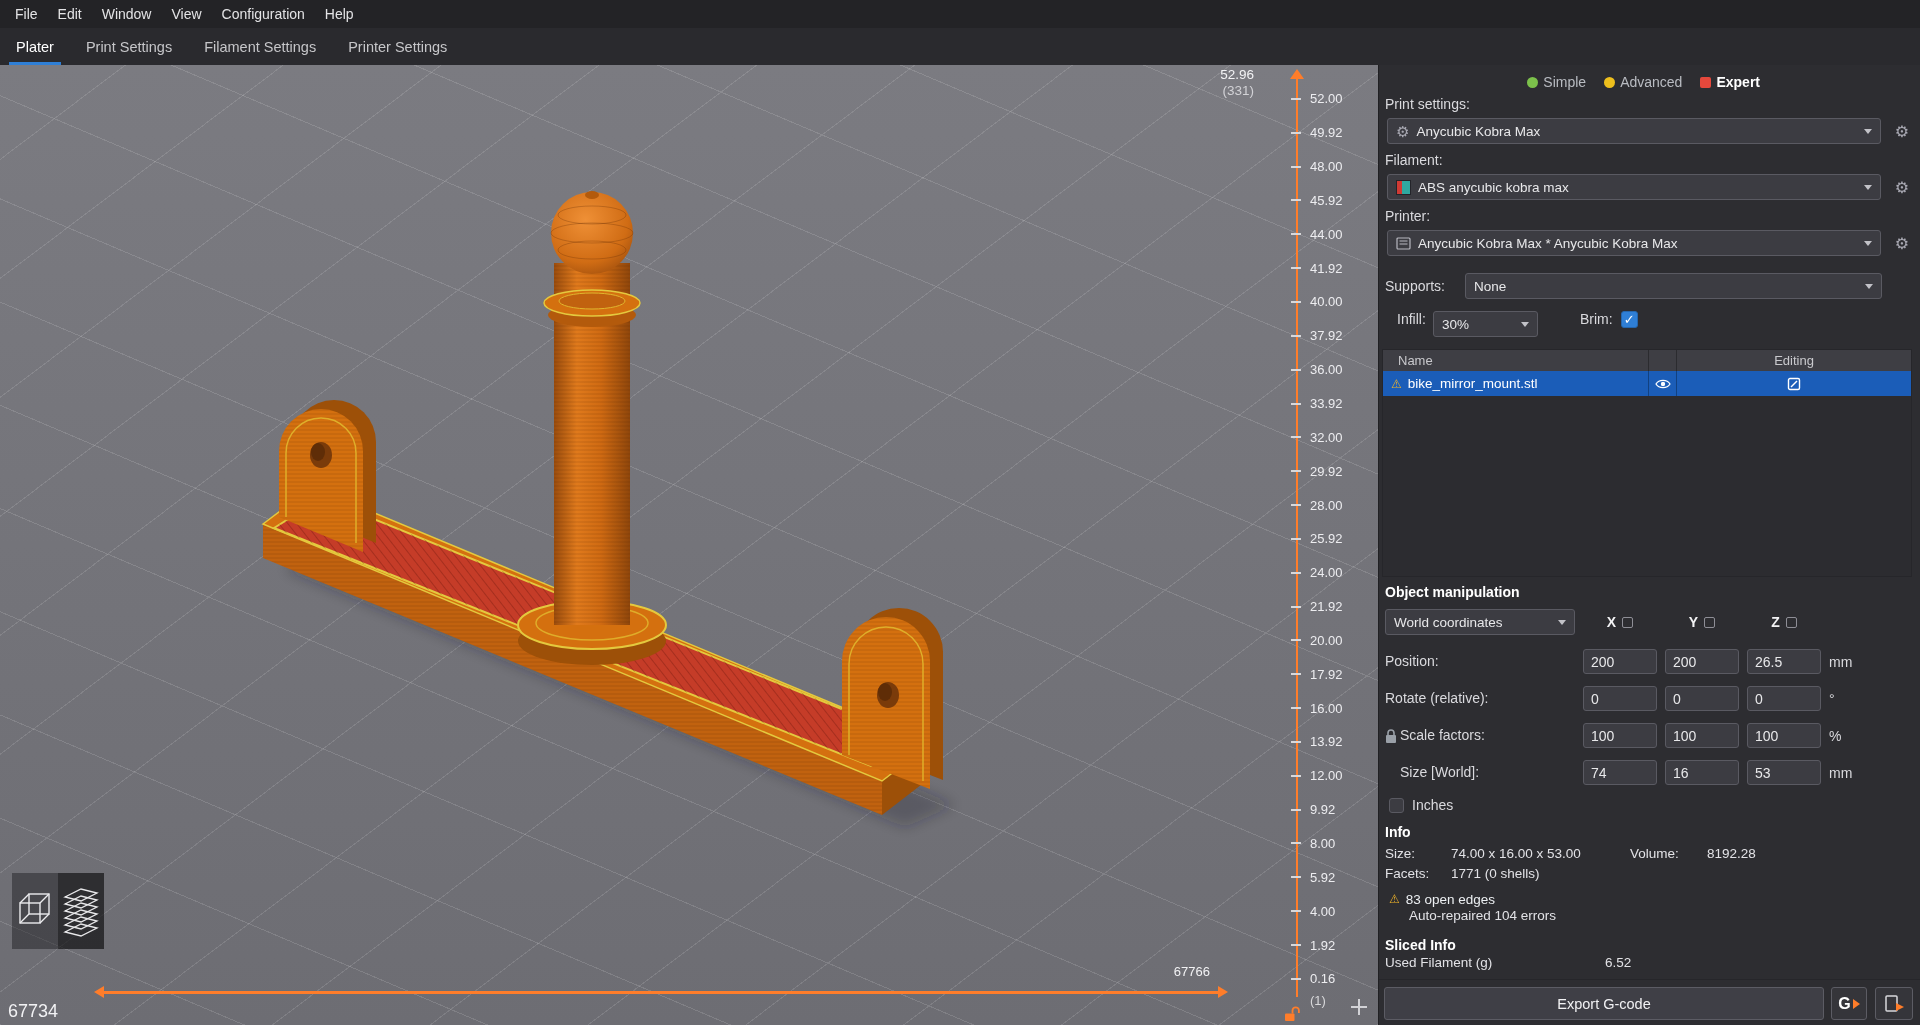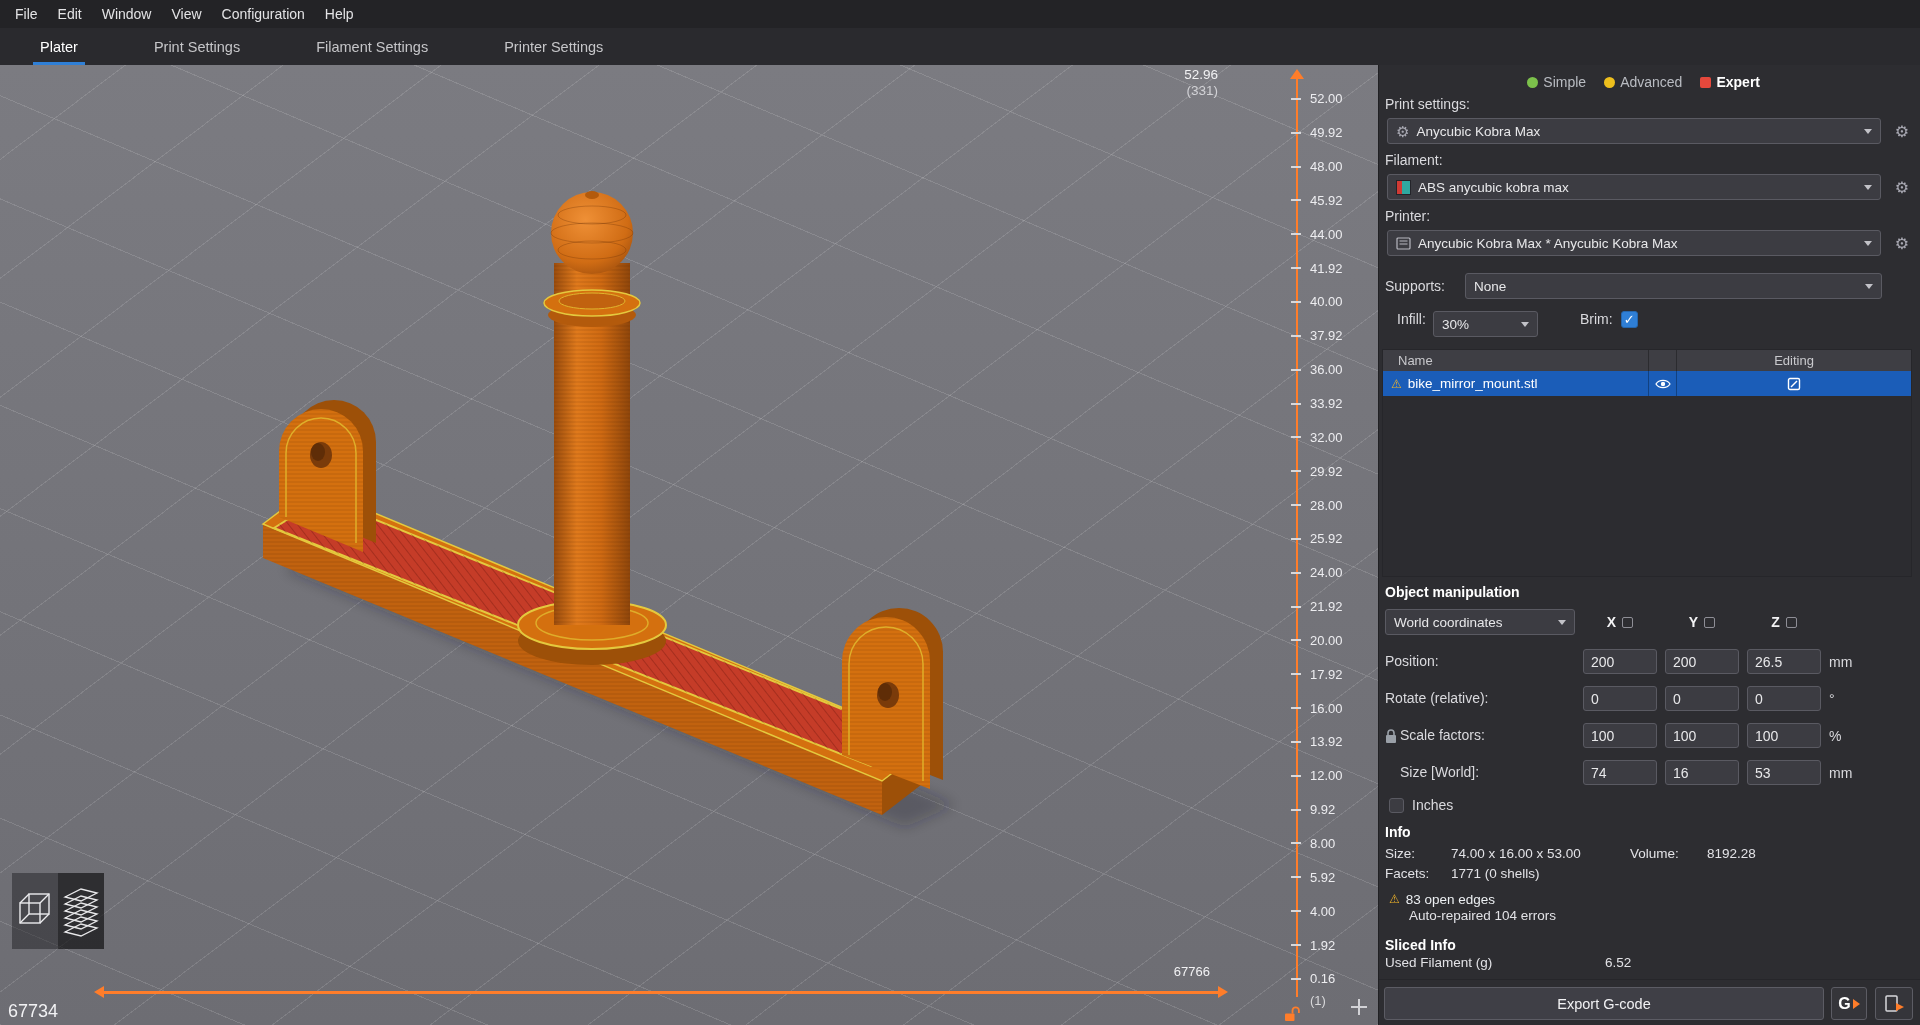--- a/index.html
+++ b/index.html
@@ -5,39 +5,39 @@
   *{margin:0;padding:0;box-sizing:border-box;}
   html,body{width:1920px;height:1025px;overflow:hidden;}
   body{font-family:"Liberation Sans",sans-serif;background:#2d2d31;color:#e6e6e8;}
   #app{position:relative;width:1920px;height:1025px;}
 
   
   .menubar{height:28px;background:#232326;display:flex;align-items:center;padding-left:5px;}
   .menu-item{padding:0 10px;font-size:14px;color:#e3e3e5;line-height:28px;cursor:default;}
 
   
-  .tabbar{height:37px;background:#2a2a2e;display:flex;align-items:stretch;padding-left:24px;gap:44px;}
+  .tabbar{height:37px;background:#2a2a2e;display:flex;align-items:stretch;padding-left:0;}
   .tab{padding:0 16px;font-size:14.5px;color:#c6c6c9;display:flex;align-items:center;position:relative;}
   .tab.active{color:#ffffff;}
   .tab.active::after{content:'';position:absolute;left:9px;right:9px;bottom:0;height:3px;background:#2f7fd6;}
 
   .main{position:absolute;top:65px;left:0;right:0;bottom:0;display:flex;}
 
   
   .viewport{position:relative;width:1378px;height:960px;overflow:hidden;
     background-image:
       repeating-linear-gradient(23deg, rgba(255,255,255,0.13) 0 1px, transparent 1px 95px),
       repeating-linear-gradient(323deg, rgba(255,255,255,0.12) 0 1px, transparent 1px 95px),
       linear-gradient(180deg,#7b7b81,#6d6d73);}
   .model-svg{position:absolute;left:0;top:0;width:1378px;height:960px;}
 
   
   .layer-line{position:absolute;left:1296px;top:14px;width:2px;height:918px;background:#ff7d2a;}
   .layer-arrow{position:absolute;left:1290px;top:4px;width:0;height:0;border-left:7px solid transparent;border-right:7px solid transparent;border-bottom:10px solid #ff7d2a;}
-  .slider-top{position:absolute;left:1122px;top:2px;width:96px;text-align:right;font-size:13.5px;line-height:16px;}
+  .slider-top{position:absolute;left:1158px;top:2px;width:96px;text-align:right;font-size:13.5px;line-height:16px;}
   .slider-top .v1{color:#f2f2f4;}
   .slider-top .v2{color:#d2d2d6;}
   .ticks{position:absolute;left:1284px;top:17px;width:94px;}
   .tick-row{position:relative;height:33.85px;display:flex;align-items:center;padding-left:26px;font-size:13px;color:#ededf0;}
   .tick-row::before{content:'';position:absolute;left:7px;top:50%;margin-top:-1px;width:10px;height:2px;background:#d8d8da;}
   .layer-bottom{position:absolute;left:1310px;top:928px;font-size:13px;color:#d8d8da;}
   .lock-bottom{position:absolute;left:1284px;top:940px;}
   .crosshair{position:absolute;left:1350px;top:933px;}
 
   

